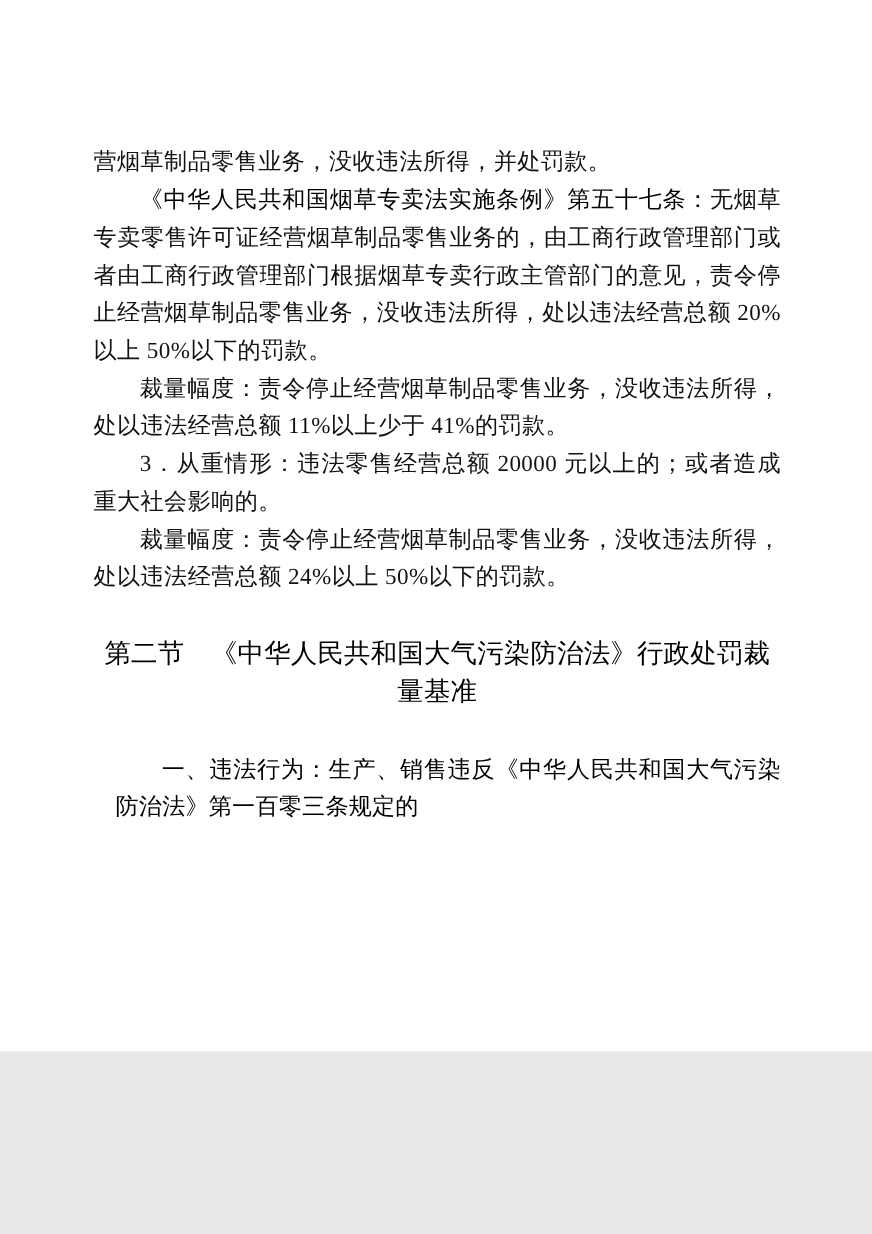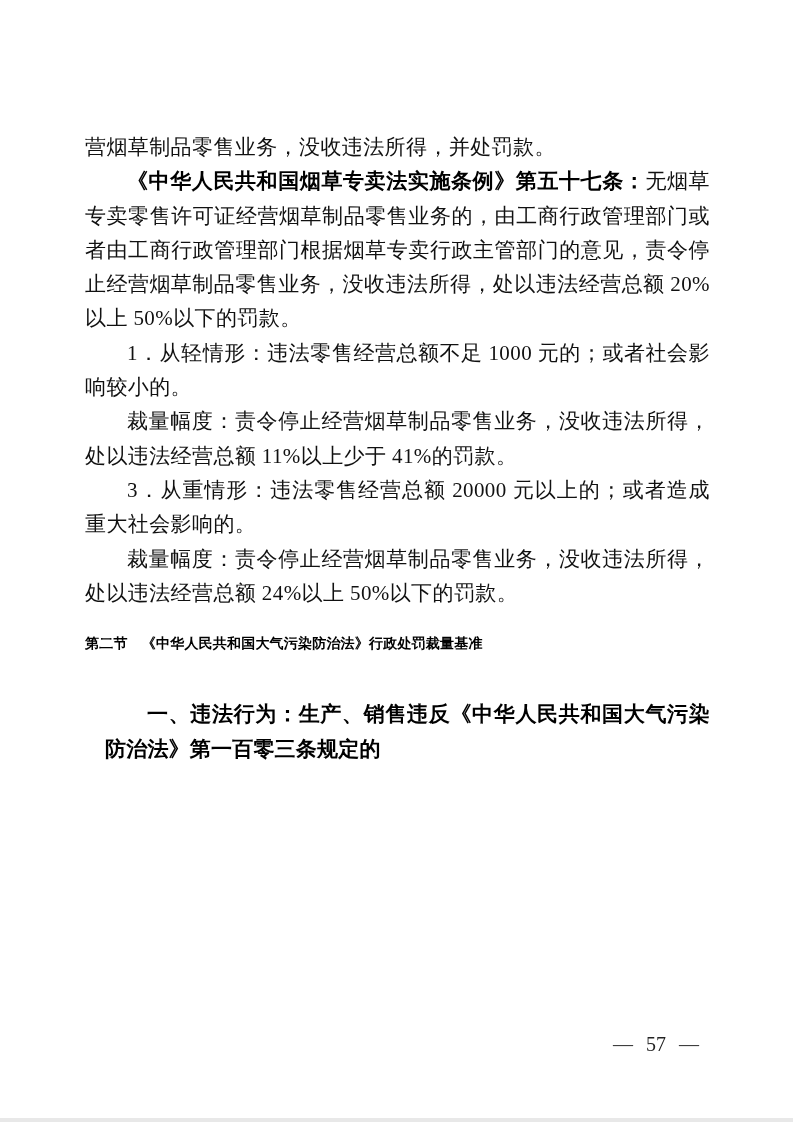--- a/index.html
+++ b/index.html
@@ -1,19 +1,19 @@
 <!DOCTYPE html>
 <html><head>
 <meta charset="utf-8">
 <style>
   html, body { margin: 0; padding: 0; background: #e8e8e8; }
   .page {
     position: relative;
     width: 793px;
-    height: 1118px;
+    height: 956px;
     margin: 0 auto;
     background: #ffffff;
     font-family: "Liberation Serif", serif;
     color: #111111;
     overflow: hidden;
   }
   .content {
     position: absolute;
     left: 85px;
     top: 130px;
@@ -21,29 +21,29 @@
   }
   .content p {
     margin: 0;
     font-size: 21px;
     line-height: 34.3px;
     text-align: justify;
     text-justify: inter-character;
     letter-spacing: 0.4px;
   }
   .content p.indent { text-indent: 2em; }
-  .content .bold { font-weight: bold; color: #000; }
+  .content .bold { font-weight: normal; color: #000; }
   .content p.section-heading {
     font-family: "Liberation Sans", sans-serif;
     font-weight: bold;
     color: #000;
-    text-align: left;
+    text-align: center;
     text-indent: 0;
-    font-size: 14px;
-    margin-top: 16px;
+    font-size: 24px;
+    margin-top: 36px;
     margin-bottom: 37px;
     letter-spacing: 0.2px;
   }
   .content p.subheading {
     font-family: "Liberation Sans", sans-serif;
     font-weight: bold;
     color: #000;
     letter-spacing: 0.2px;
     margin-left: 20px;
   }
@@ -60,21 +60,20 @@
   }
   .footer .dash { color: #333; }
 </style>
 </head>
 <body>
 
 <div class="page">
   <main class="content" id="content">
       <p class="body"><span>营烟草制品零售业务，没收违法所得，并处罚款。</span></p>
       <p class="body indent"><span class="bold">《中华人民共和国烟草专卖法实施条例》第五十七条：</span><span>无烟草专卖零售许可证经营烟草制品零售业务的，由工商行政管理部门或者由工商行政管理部门根据烟草专卖行政主管部门的意见，责令停止经营烟草制品零售业务，没收违法所得，处以违法经营总额 20%以上 50%以下的罚款。</span></p>
-      <p class="body indent"><span>1．从轻情形：违法零售经营总额不足 1000 元的；或者社会影响较小的。</span></p>
       <p class="body indent"><span>裁量幅度：责令停止经营烟草制品零售业务，没收违法所得，处以违法经营总额 11%以上少于 41%的罚款。</span></p>
       <p class="body indent"><span>3．从重情形：违法零售经营总额 20000 元以上的；或者造成重大社会影响的。</span></p>
       <p class="body indent"><span>裁量幅度：责令停止经营烟草制品零售业务，没收违法所得，处以违法经营总额 24%以上 50%以下的罚款。</span></p>
       <p class="section-heading"><span class="bold">第二节　《中华人民共和国大气污染防治法》行政处罚裁量基准</span></p>
       <p class="subheading indent"><span class="bold">一、违法行为：生产、销售违反《中华人民共和国大气污染防治法》第一百零三条规定的</span></p>
     </main>
   <footer class="footer">
     <span class="dash">—</span>
     <span class="num">57</span>
     <span class="dash">—</span>

